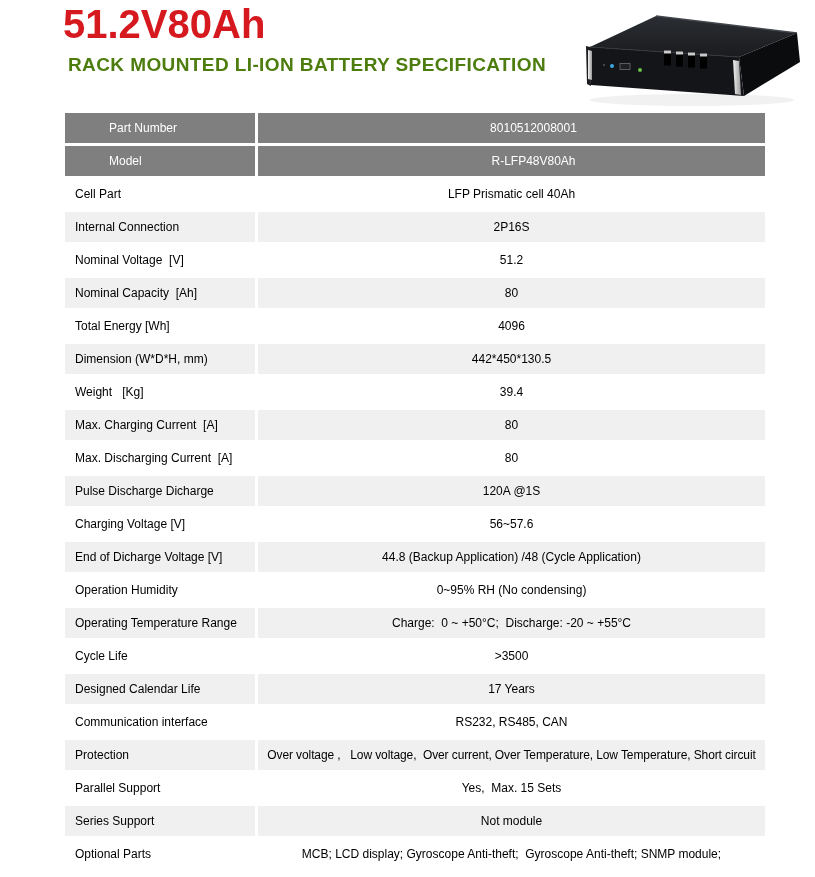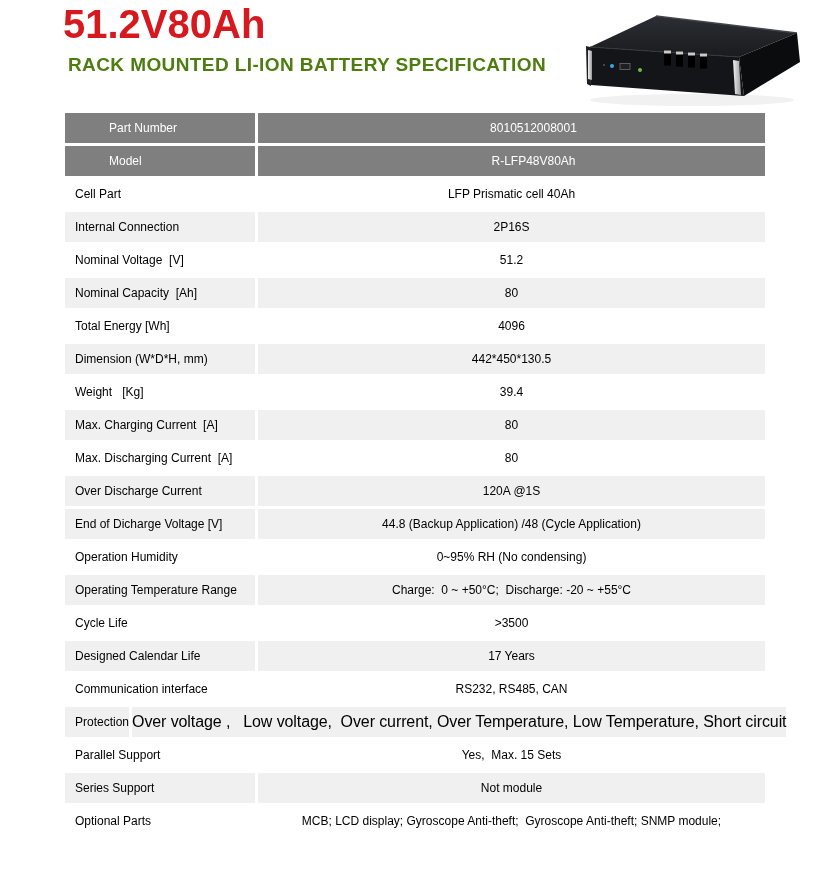--- a/index.html
+++ b/index.html
@@ -23,21 +23,21 @@
   .photo { position:absolute; left:560px; top:0px; width:255px; height:112px; }
 
   .spec-table { position:absolute; left:65px; top:113px; width:700px; }
   .row { display:flex; height:30px; margin-bottom:3px; font-size:12px; }
   .cell { display:flex; align-items:center; box-sizing:border-box; white-space:pre; }
   .cell.label { width:190px; padding-left:10px; margin-right:3px; }
   .cell.value { flex:1; justify-content:center; text-align:center; }
   .row.dark  .cell { background:#7f7f7f; color:#ffffff; font-weight:400;padding-left:44px; }
   .row.white .cell { background:#ffffff; color:#000000; font-weight:400; }
   .row.light .cell { background:#f0f0f0; color:#000000; font-weight:400; }
-  .cell.value.long { font-size:16px; letter-spacing:-0.1px; }
+  .cell.value.long { font-size:12px; letter-spacing:-0.1px; }
 </style>
 </head>
 <body>
 
 <div class="page">
 
   <div class="title">51.2V80Ah</div>
   <div class="subtitle">RACK MOUNTED LI-ION BATTERY SPECIFICATION</div>
 
   <div class="photo">
@@ -125,22 +125,26 @@
     </div>
     <div class="row light">
       <div class="cell label">Max. Charging Current  [A]</div>
       <div class="cell value">80</div>
     </div>
     <div class="row white">
       <div class="cell label">Max. Discharging Current  [A]</div>
       <div class="cell value">80</div>
     </div>
     <div class="row light">
-      <div class="cell label">Over Discharge Current</div>
+      <div class="cell label">Pulse Discharge Dicharge</div>
       <div class="cell value">120A @1S</div>
+    </div>
+    <div class="row white">
+      <div class="cell label">Charging Voltage [V]</div>
+      <div class="cell value">56~57.6</div>
     </div>
     <div class="row light">
       <div class="cell label">End of Dicharge Voltage [V]</div>
       <div class="cell value">44.8 (Backup Application) /48 (Cycle Application)</div>
     </div>
     <div class="row white">
       <div class="cell label">Operation Humidity</div>
       <div class="cell value">0~95% RH (No condensing)</div>
     </div>
     <div class="row light">

